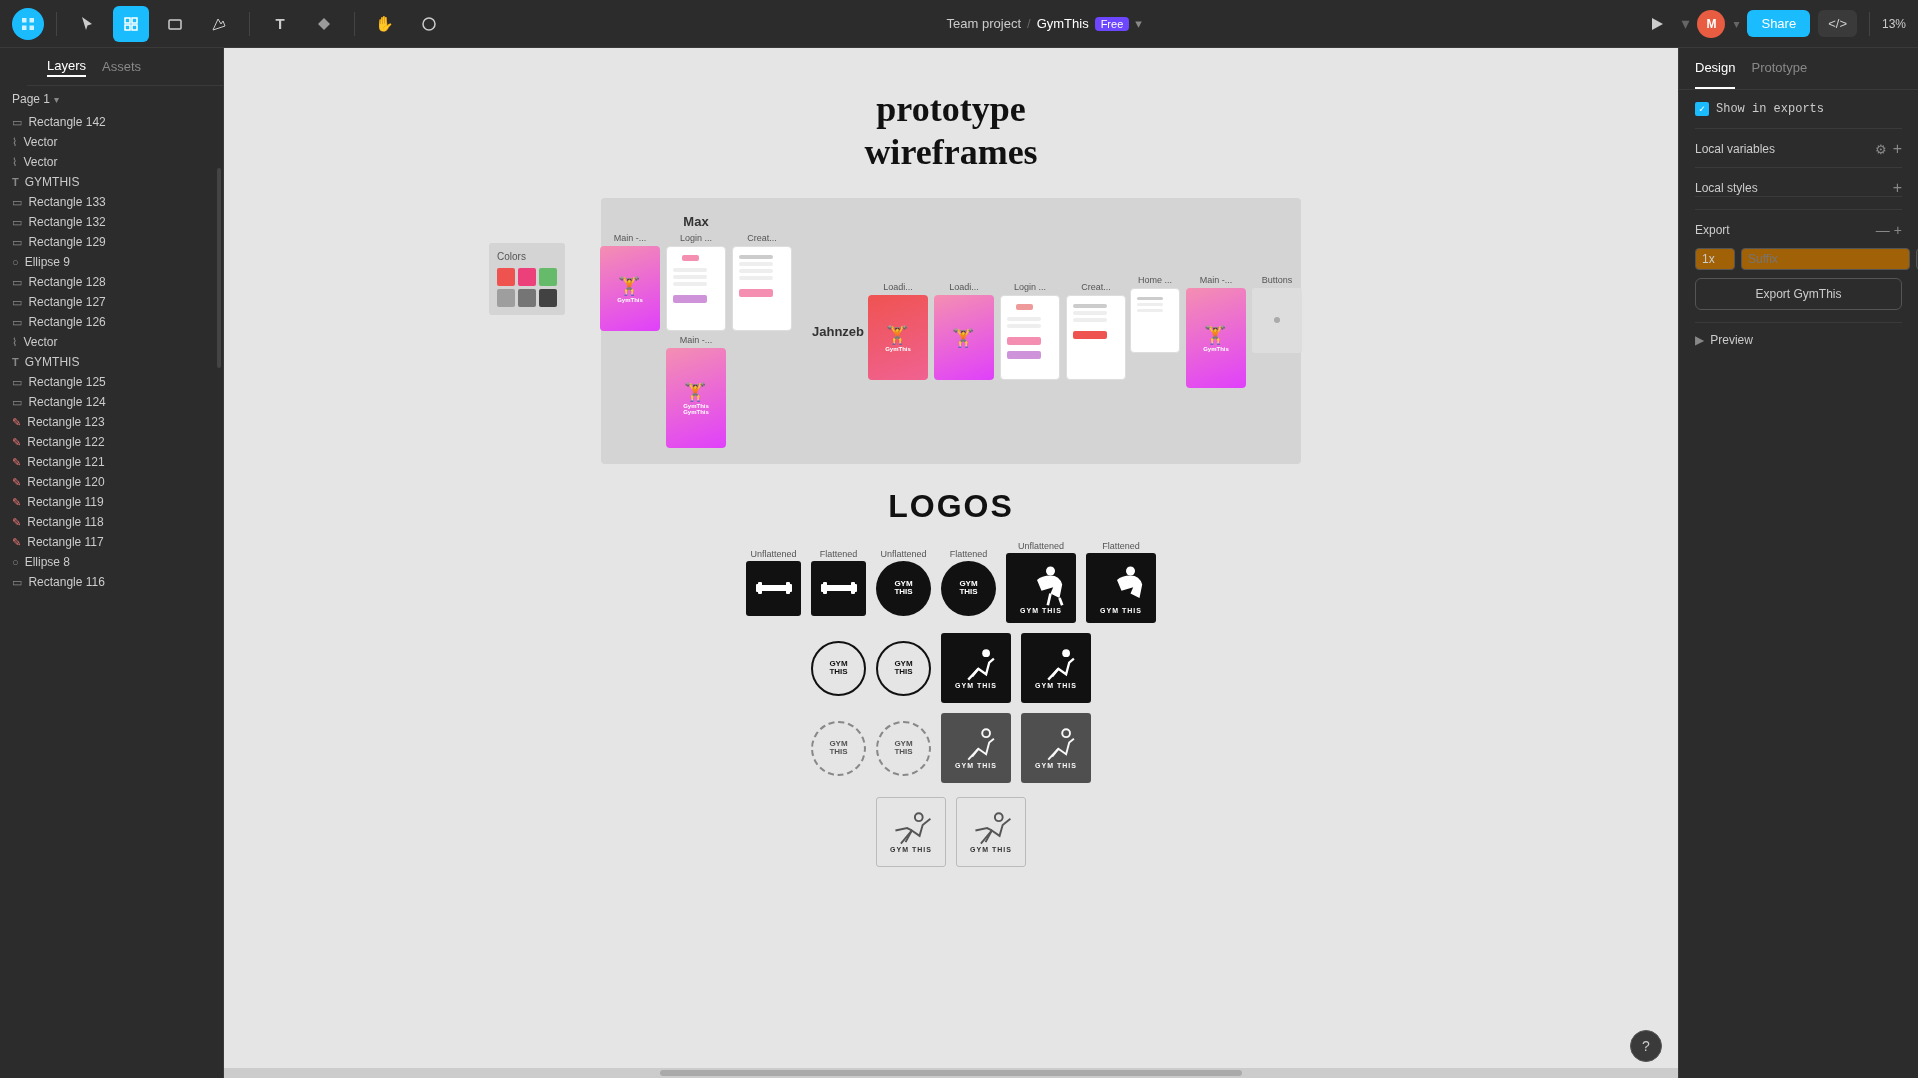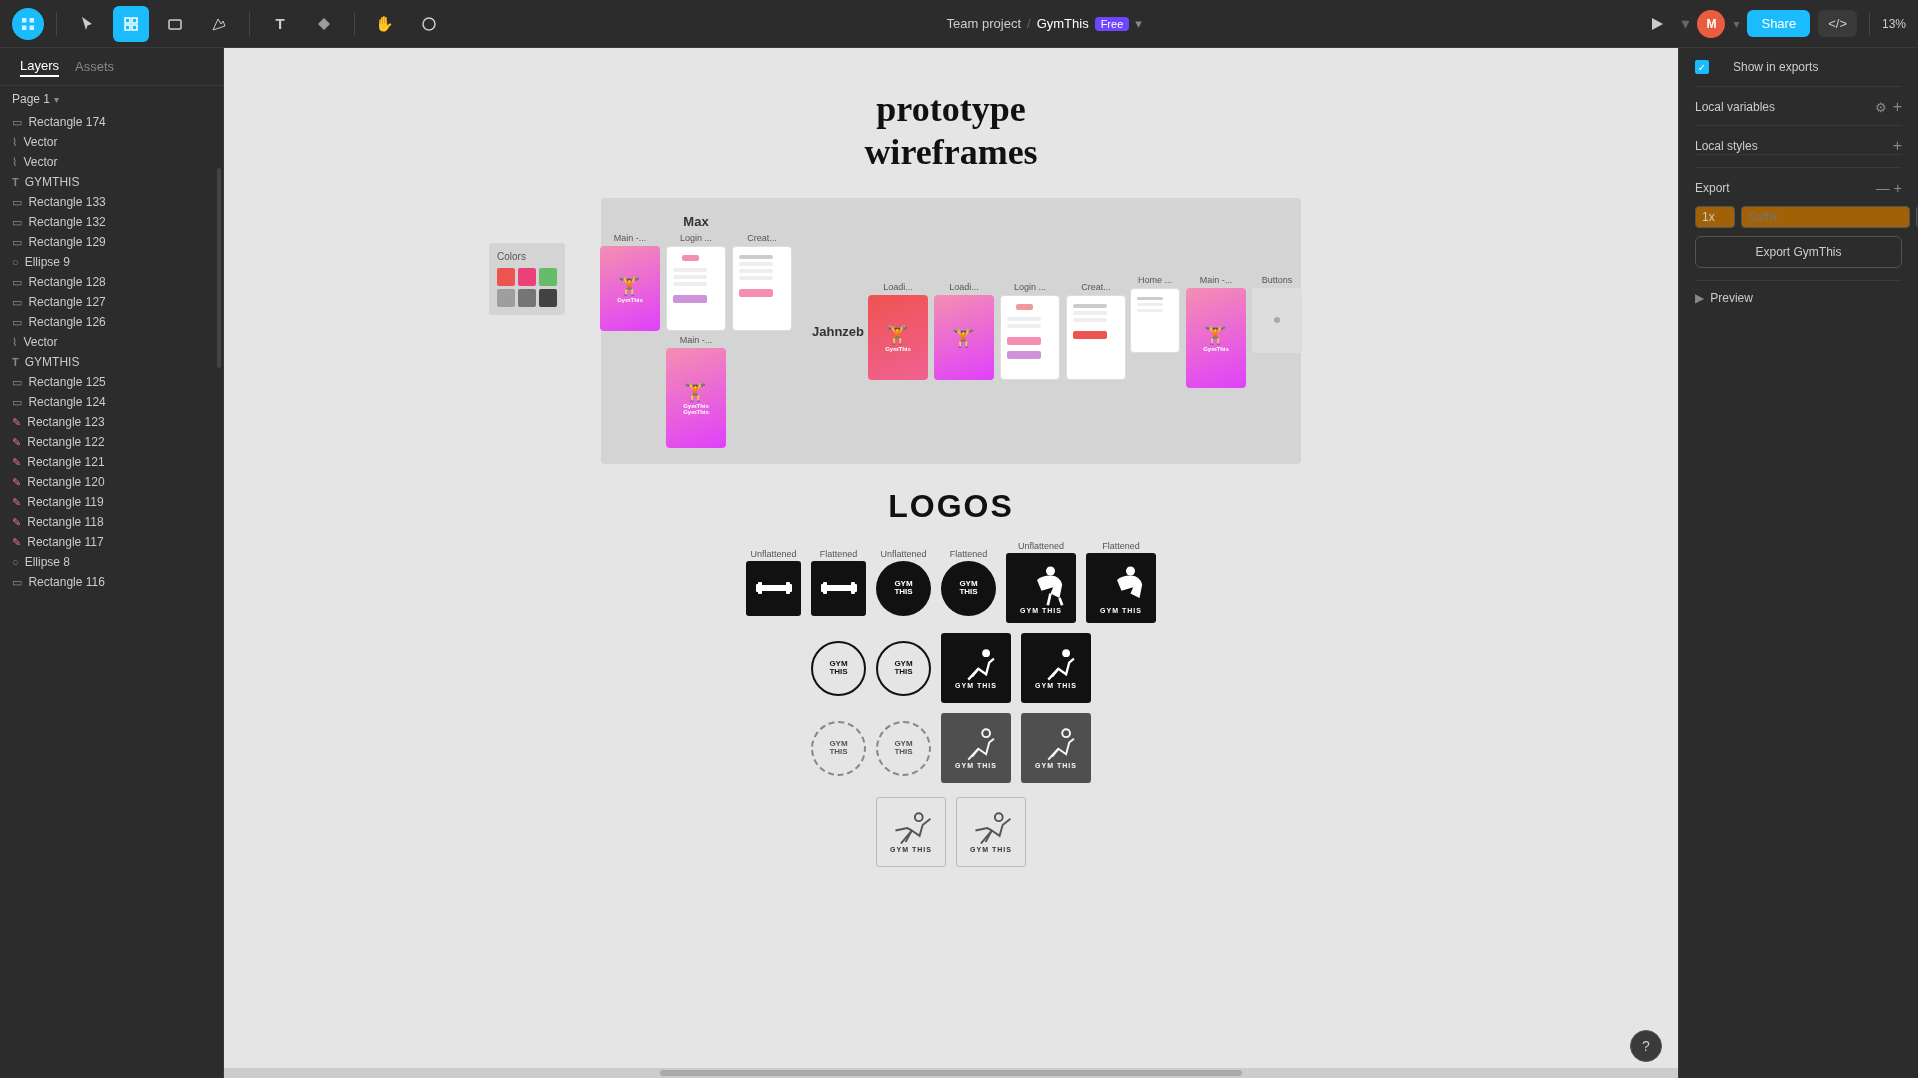--- a/index.html
+++ b/index.html
@@ -111,20 +111,21 @@
       flex-direction: column;
       border-right: 1px solid #3a3a3a;
       flex-shrink: 0;
     }
     .sidebar-tabs {
       display: flex;
       align-items: center;
       padding: 8px 20px;
       gap: 16px;
       border-bottom: 1px solid #3a3a3a;
+      margin-left: 27px;
     }
     .sidebar-tab {
       font-size: 13px;
       color: #888;
       cursor: pointer;
       padding: 2px 0;
     }
     .sidebar-tab.active {
       color: #fff;
       border-bottom: 2px solid #fff;
@@ -271,21 +272,22 @@
       font-family: monospace;
     }
     .page-color-pct {
       font-size: 12px;
       color: #ccc;
     }
     .eye-icon { color: #888; cursor: pointer; font-size: 14px; }
     .checkbox-row {
       display: flex;
       align-items: flex-start;
-      gap: 24px;
+      gap: 7px;
+      font-family: Liberation Mono, monospace;
     }
     .checkbox-blue {
       width: 14px; height: 14px;
       background: #1abcfe;
       border-radius: 2px;
       display: flex; align-items: center; justify-content: center;
       flex-shrink: 0;
     }
     .checkbox-blue::after {
       content: '✓';
@@ -599,21 +601,21 @@
 
     <div class="sidebar-page">
       <span>Page 1</span>
       <span style="color:#888; font-size:10px;">▾</span>
     </div>
 
     <div class="layer-list">
 
       <div class="layer-item">
         <span class="layer-icon rect">▭</span>
-        <span>Rectangle 174</span>
+        <span>Rectangle 142</span>
       </div>
       <div class="layer-item">
         <span class="layer-icon vector">⌇</span>
         <span>Vector</span>
       </div>
       <div class="layer-item">
         <span class="layer-icon vector">⌇</span>
         <span>Vector</span>
       </div>
       <div class="layer-item">
@@ -1025,20 +1027,24 @@
       </div>
     </div>
 
     <div style="position:absolute; bottom:0; left:0; right:0; height:10px; background:#ccc;">
       <div style="position:absolute; left:30%; width:40%; top:2px; height:6px; background:#aaa; border-radius:3px;"></div>
     </div>
   </div>
 
   <div class="right-sidebar">
 
+    <div class="right-tabs">
+      <div class="right-tab active">Design</div>
+      <div class="right-tab">Prototype</div>
+    </div>
 
     <div class="right-panel">
 
 
       <div class="checkbox-row" style="border-bottom:1px solid #3a3a3a; padding-bottom:12px;">
         <div class="checkbox-blue"></div>
         <span class="checkbox-label">Show in exports</span>
       </div>
 
       <div class="local-vars-section">

